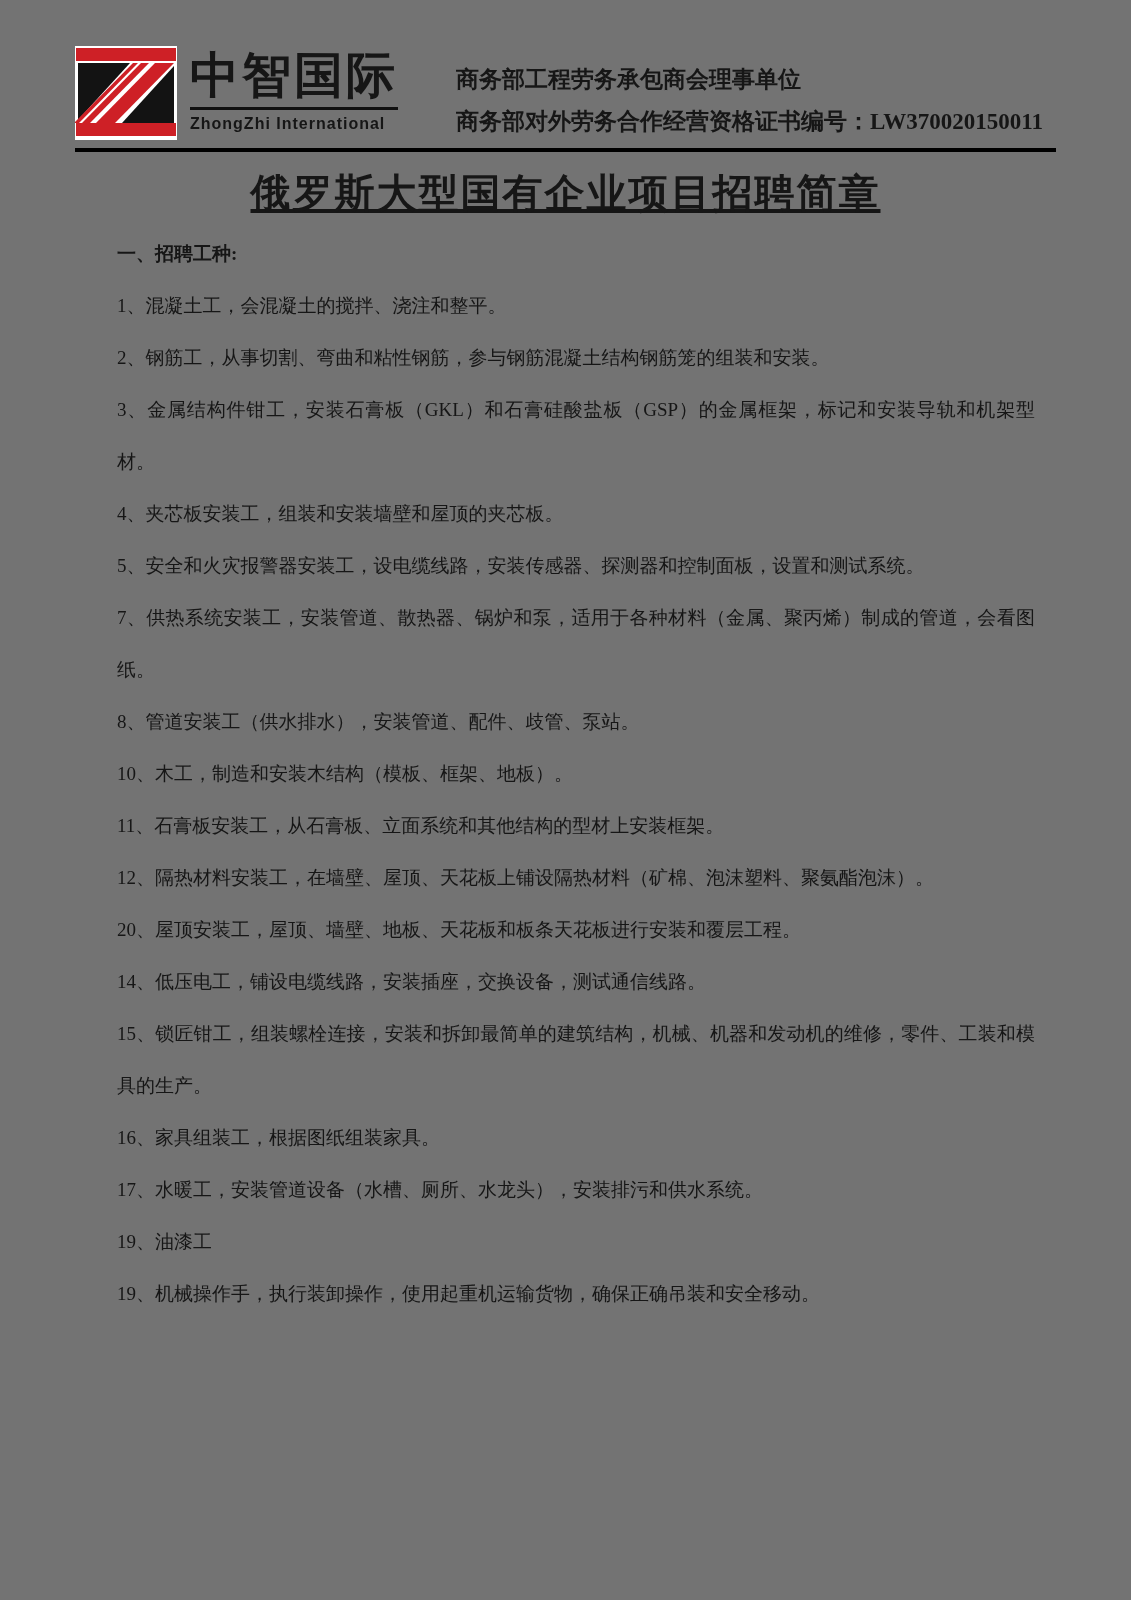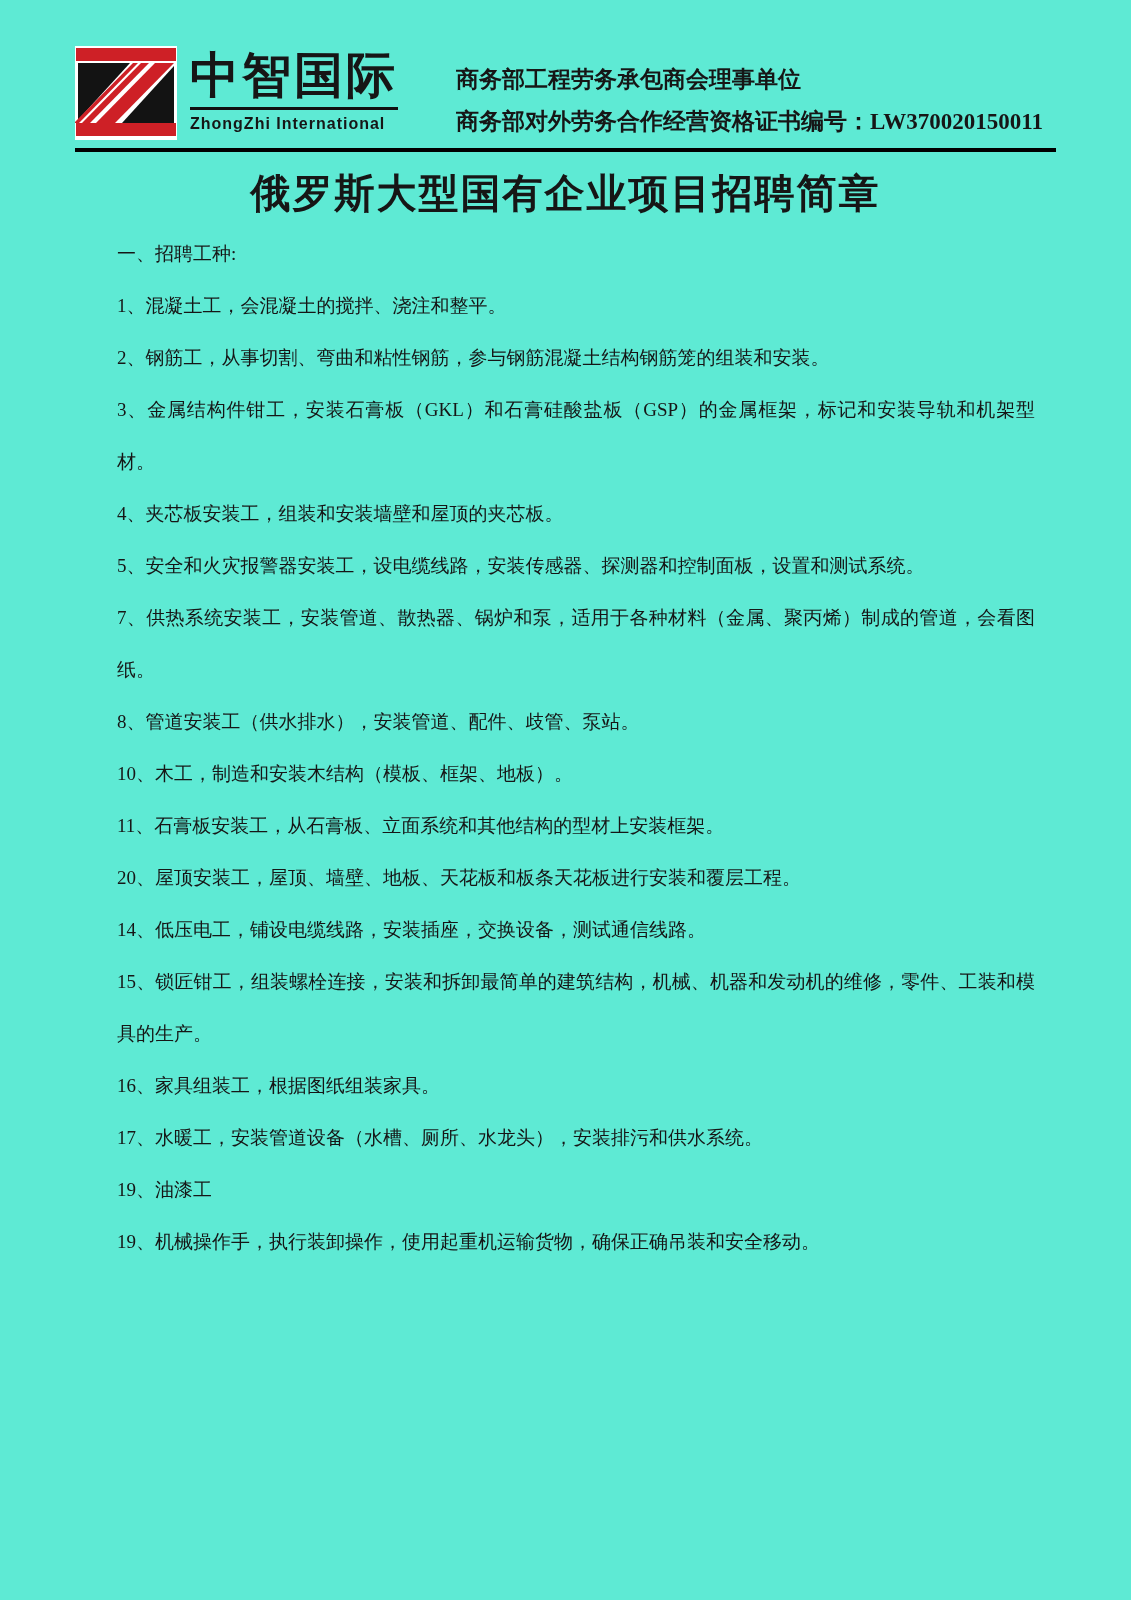--- a/index.html
+++ b/index.html
@@ -1,21 +1,21 @@
 <!DOCTYPE html>
 <html><head>
 <meta charset="utf-8">
 <style>
   html, body { margin: 0; padding: 0; background: #ffffff; }
   .page {
     position: relative;
     width: 1131px;
     height: 1600px;
     margin: 0 auto;
-    background: #5eead4;
+    background: #737373;
     box-sizing: border-box;
     padding: 46px 75px 0 75px;
     overflow: hidden;
     font-family: "Liberation Serif", "DejaVu Serif", serif;
     color: #161616;
   }
   
   .letterhead { display: flex; align-items: stretch; height: 97px; }
   .logo-wrap { display: flex; align-items: flex-start; }
   .logo-mark { width: 102px; height: 94px; display: block; flex: 0 0 auto; }
@@ -36,32 +36,32 @@
     display: flex; flex-direction: column; justify-content: flex-end;
     font-weight: bold; font-size: 23px; line-height: 42px;
     padding-bottom: 0px; white-space: nowrap;
   }
   .header-divider { height: 4px; background: #000; margin-top: 5px; }
   
   .doc-title {
     margin: 14px 0 0 0;
     text-align: center;
     font-size: 40px; font-weight: bold;
-    letter-spacing: 2px; line-height: 56px;
+    letter-spacing: 2px; line-height: 56px; text-decoration: underline;
   }
   
   .content {
     padding: 6px 21px 0 42px;
     font-size: 19px;
     line-height: 52px;
     text-align: justify;
   }
   .content p { margin: 0; }
   .intro { font-weight: bold; text-indent: 2em; }
-  .section-heading { font-weight: normal; }
+  .section-heading { font-weight: bold; }
   .job-item { font-weight: normal; }
 </style>
 </head>
 <body>
 
 <div class="page">
 
   <header class="letterhead">
     <div class="logo-wrap">
       <svg class="logo-mark" viewBox="0 0 102 94" xmlns="http://www.w3.org/2000/svg">
@@ -93,20 +93,21 @@
     <p class="section-heading">一、招聘工种:</p>
     <p class="job-item">1、混凝土工，会混凝土的搅拌、浇注和整平。</p>
     <p class="job-item">2、钢筋工，从事切割、弯曲和粘性钢筋，参与钢筋混凝土结构钢筋笼的组装和安装。</p>
     <p class="job-item">3、金属结构件钳工，安装石膏板（GKL）和石膏硅酸盐板（GSP）的金属框架，标记和安装导轨和机架型材。</p>
     <p class="job-item">4、夹芯板安装工，组装和安装墙壁和屋顶的夹芯板。</p>
     <p class="job-item">5、安全和火灾报警器安装工，设电缆线路，安装传感器、探测器和控制面板，设置和测试系统。</p>
     <p class="job-item">7、供热系统安装工，安装管道、散热器、锅炉和泵，适用于各种材料（金属、聚丙烯）制成的管道，会看图纸。</p>
     <p class="job-item">8、管道安装工（供水排水），安装管道、配件、歧管、泵站。</p>
     <p class="job-item">10、木工，制造和安装木结构（模板、框架、地板）。</p>
     <p class="job-item">11、石膏板安装工，从石膏板、立面系统和其他结构的型材上安装框架。</p>
+    <p class="job-item">12、隔热材料安装工，在墙壁、屋顶、天花板上铺设隔热材料（矿棉、泡沫塑料、聚氨酯泡沫）。</p>
     <p class="job-item">20、屋顶安装工，屋顶、墙壁、地板、天花板和板条天花板进行安装和覆层工程。</p>
     <p class="job-item">14、低压电工，铺设电缆线路，安装插座，交换设备，测试通信线路。</p>
     <p class="job-item">15、锁匠钳工，组装螺栓连接，安装和拆卸最简单的建筑结构，机械、机器和发动机的维修，零件、工装和模具的生产。</p>
     <p class="job-item">16、家具组装工，根据图纸组装家具。</p>
     <p class="job-item">17、水暖工，安装管道设备（水槽、厕所、水龙头），安装排污和供水系统。</p>
     <p class="job-item">19、油漆工</p>
     <p class="job-item">19、机械操作手，执行装卸操作，使用起重机运输货物，确保正确吊装和安全移动。</p>
 
   </div>
 

